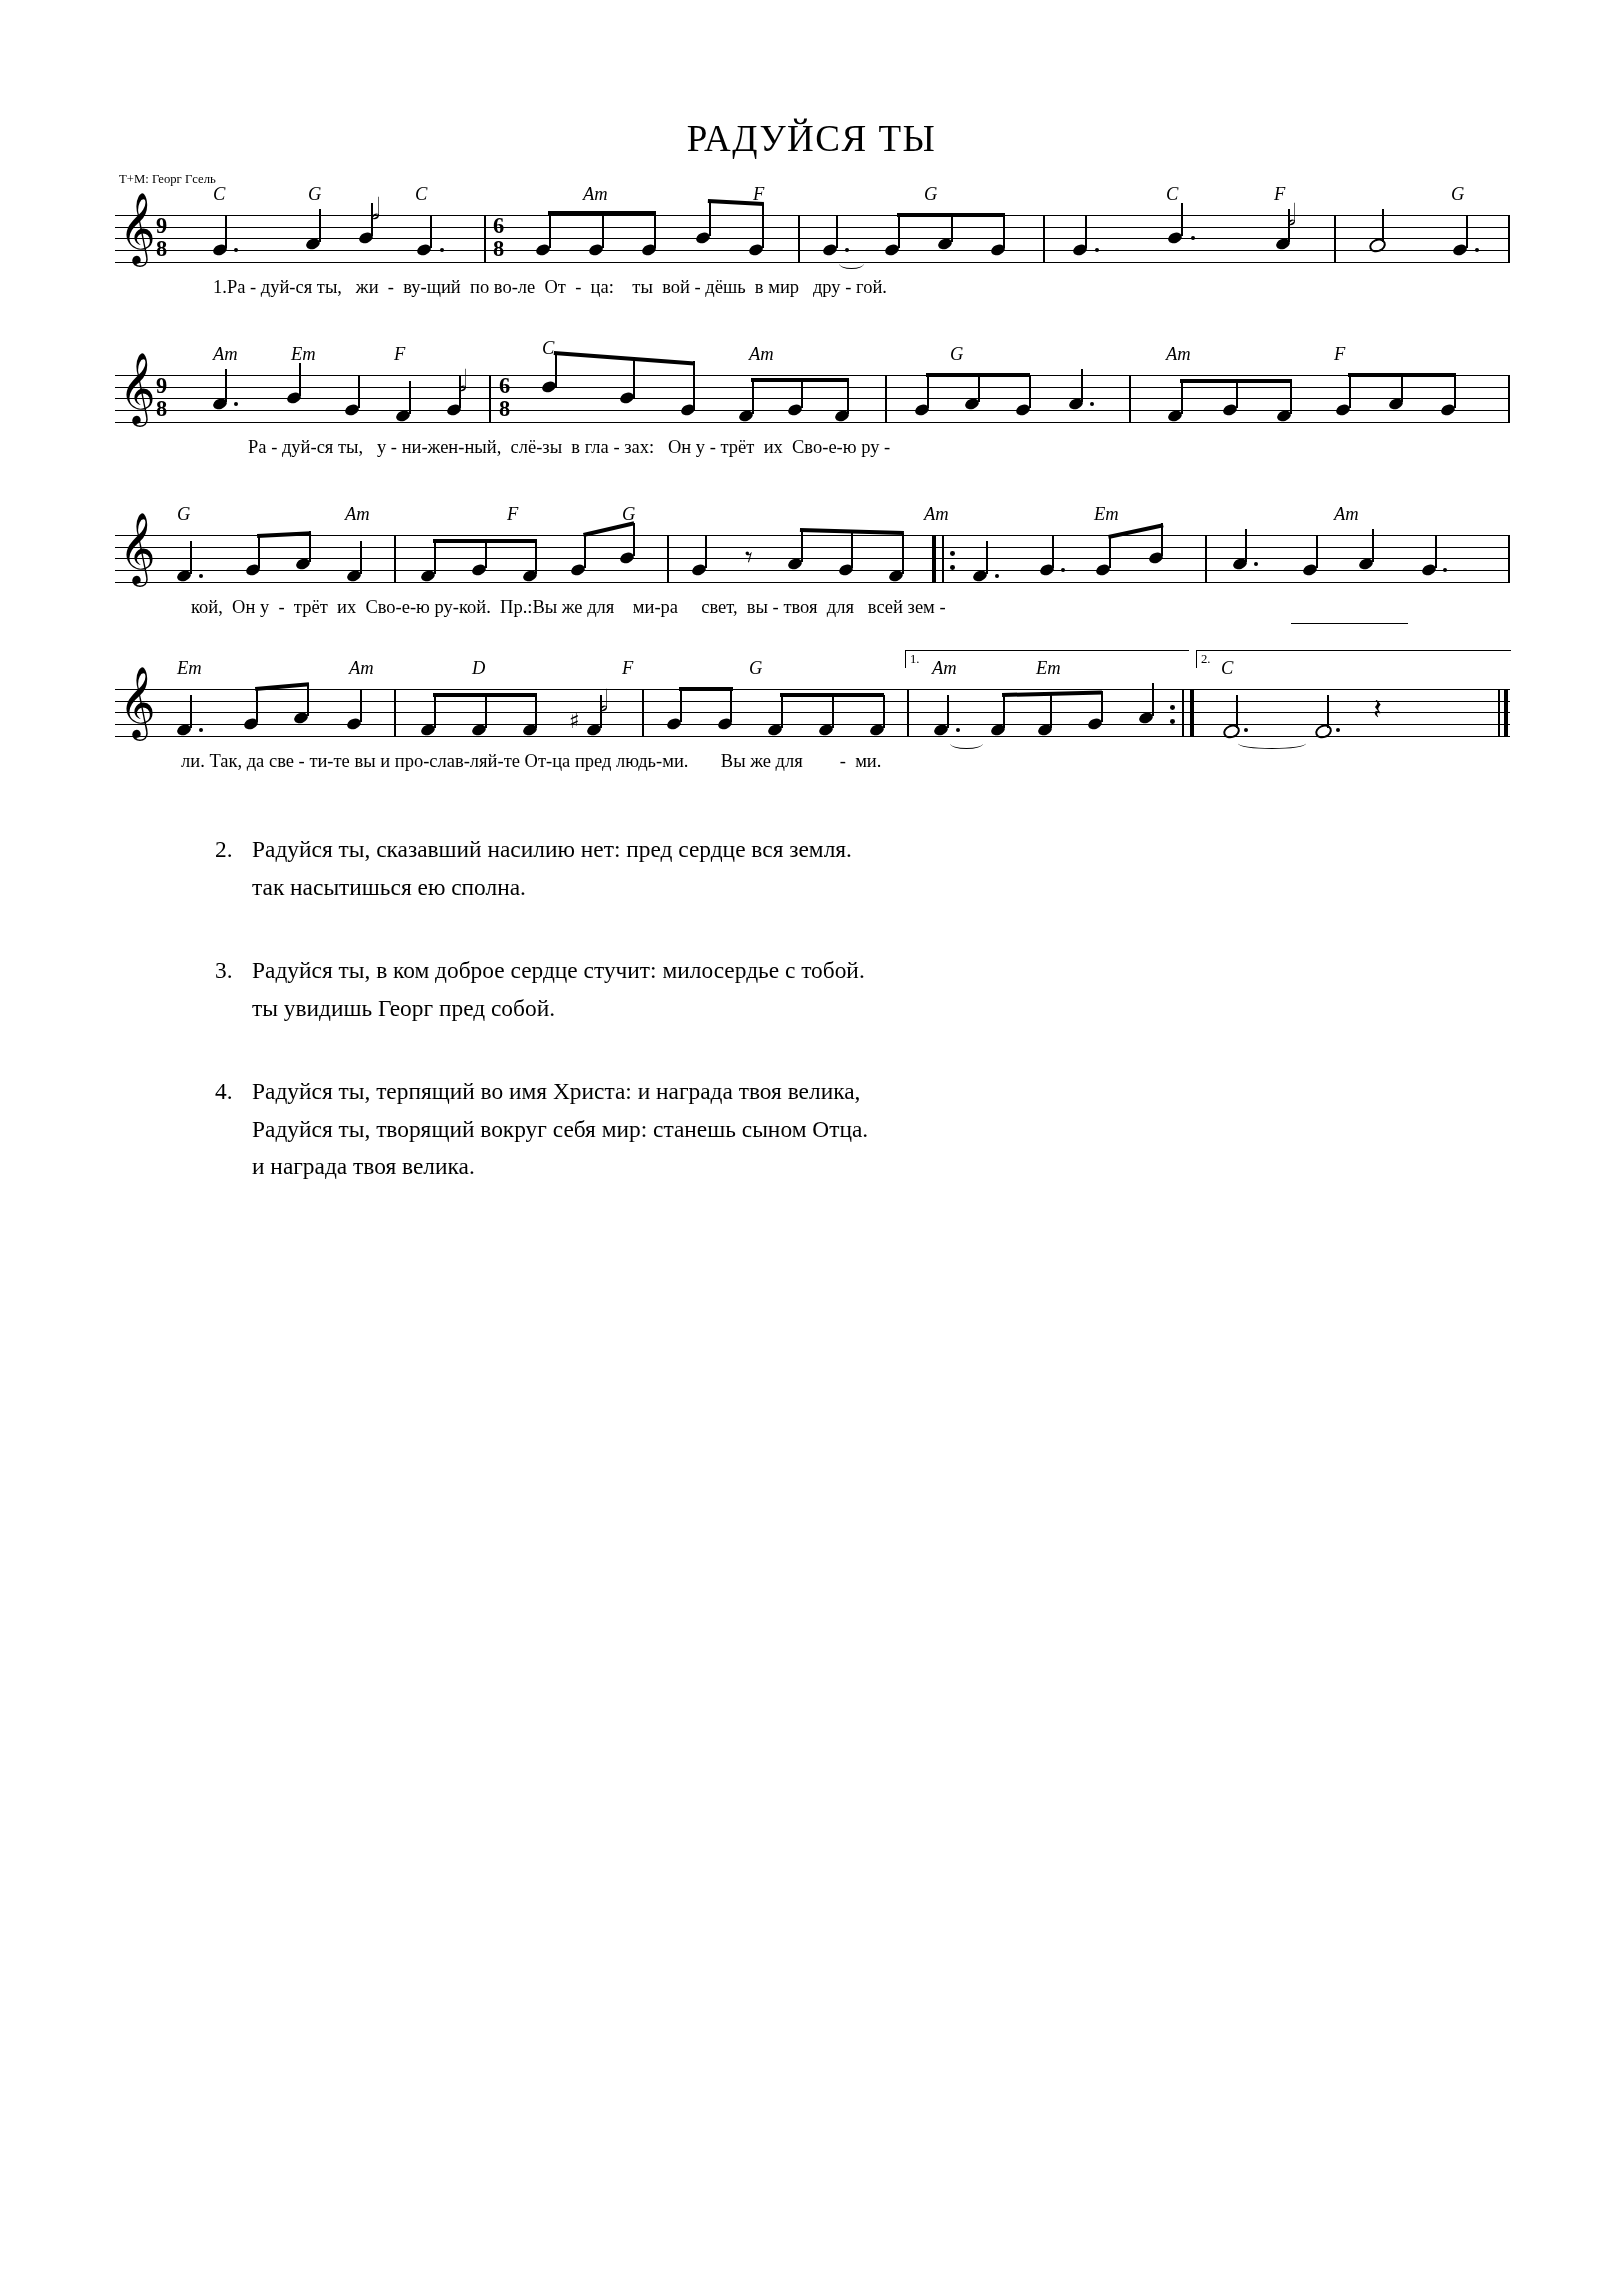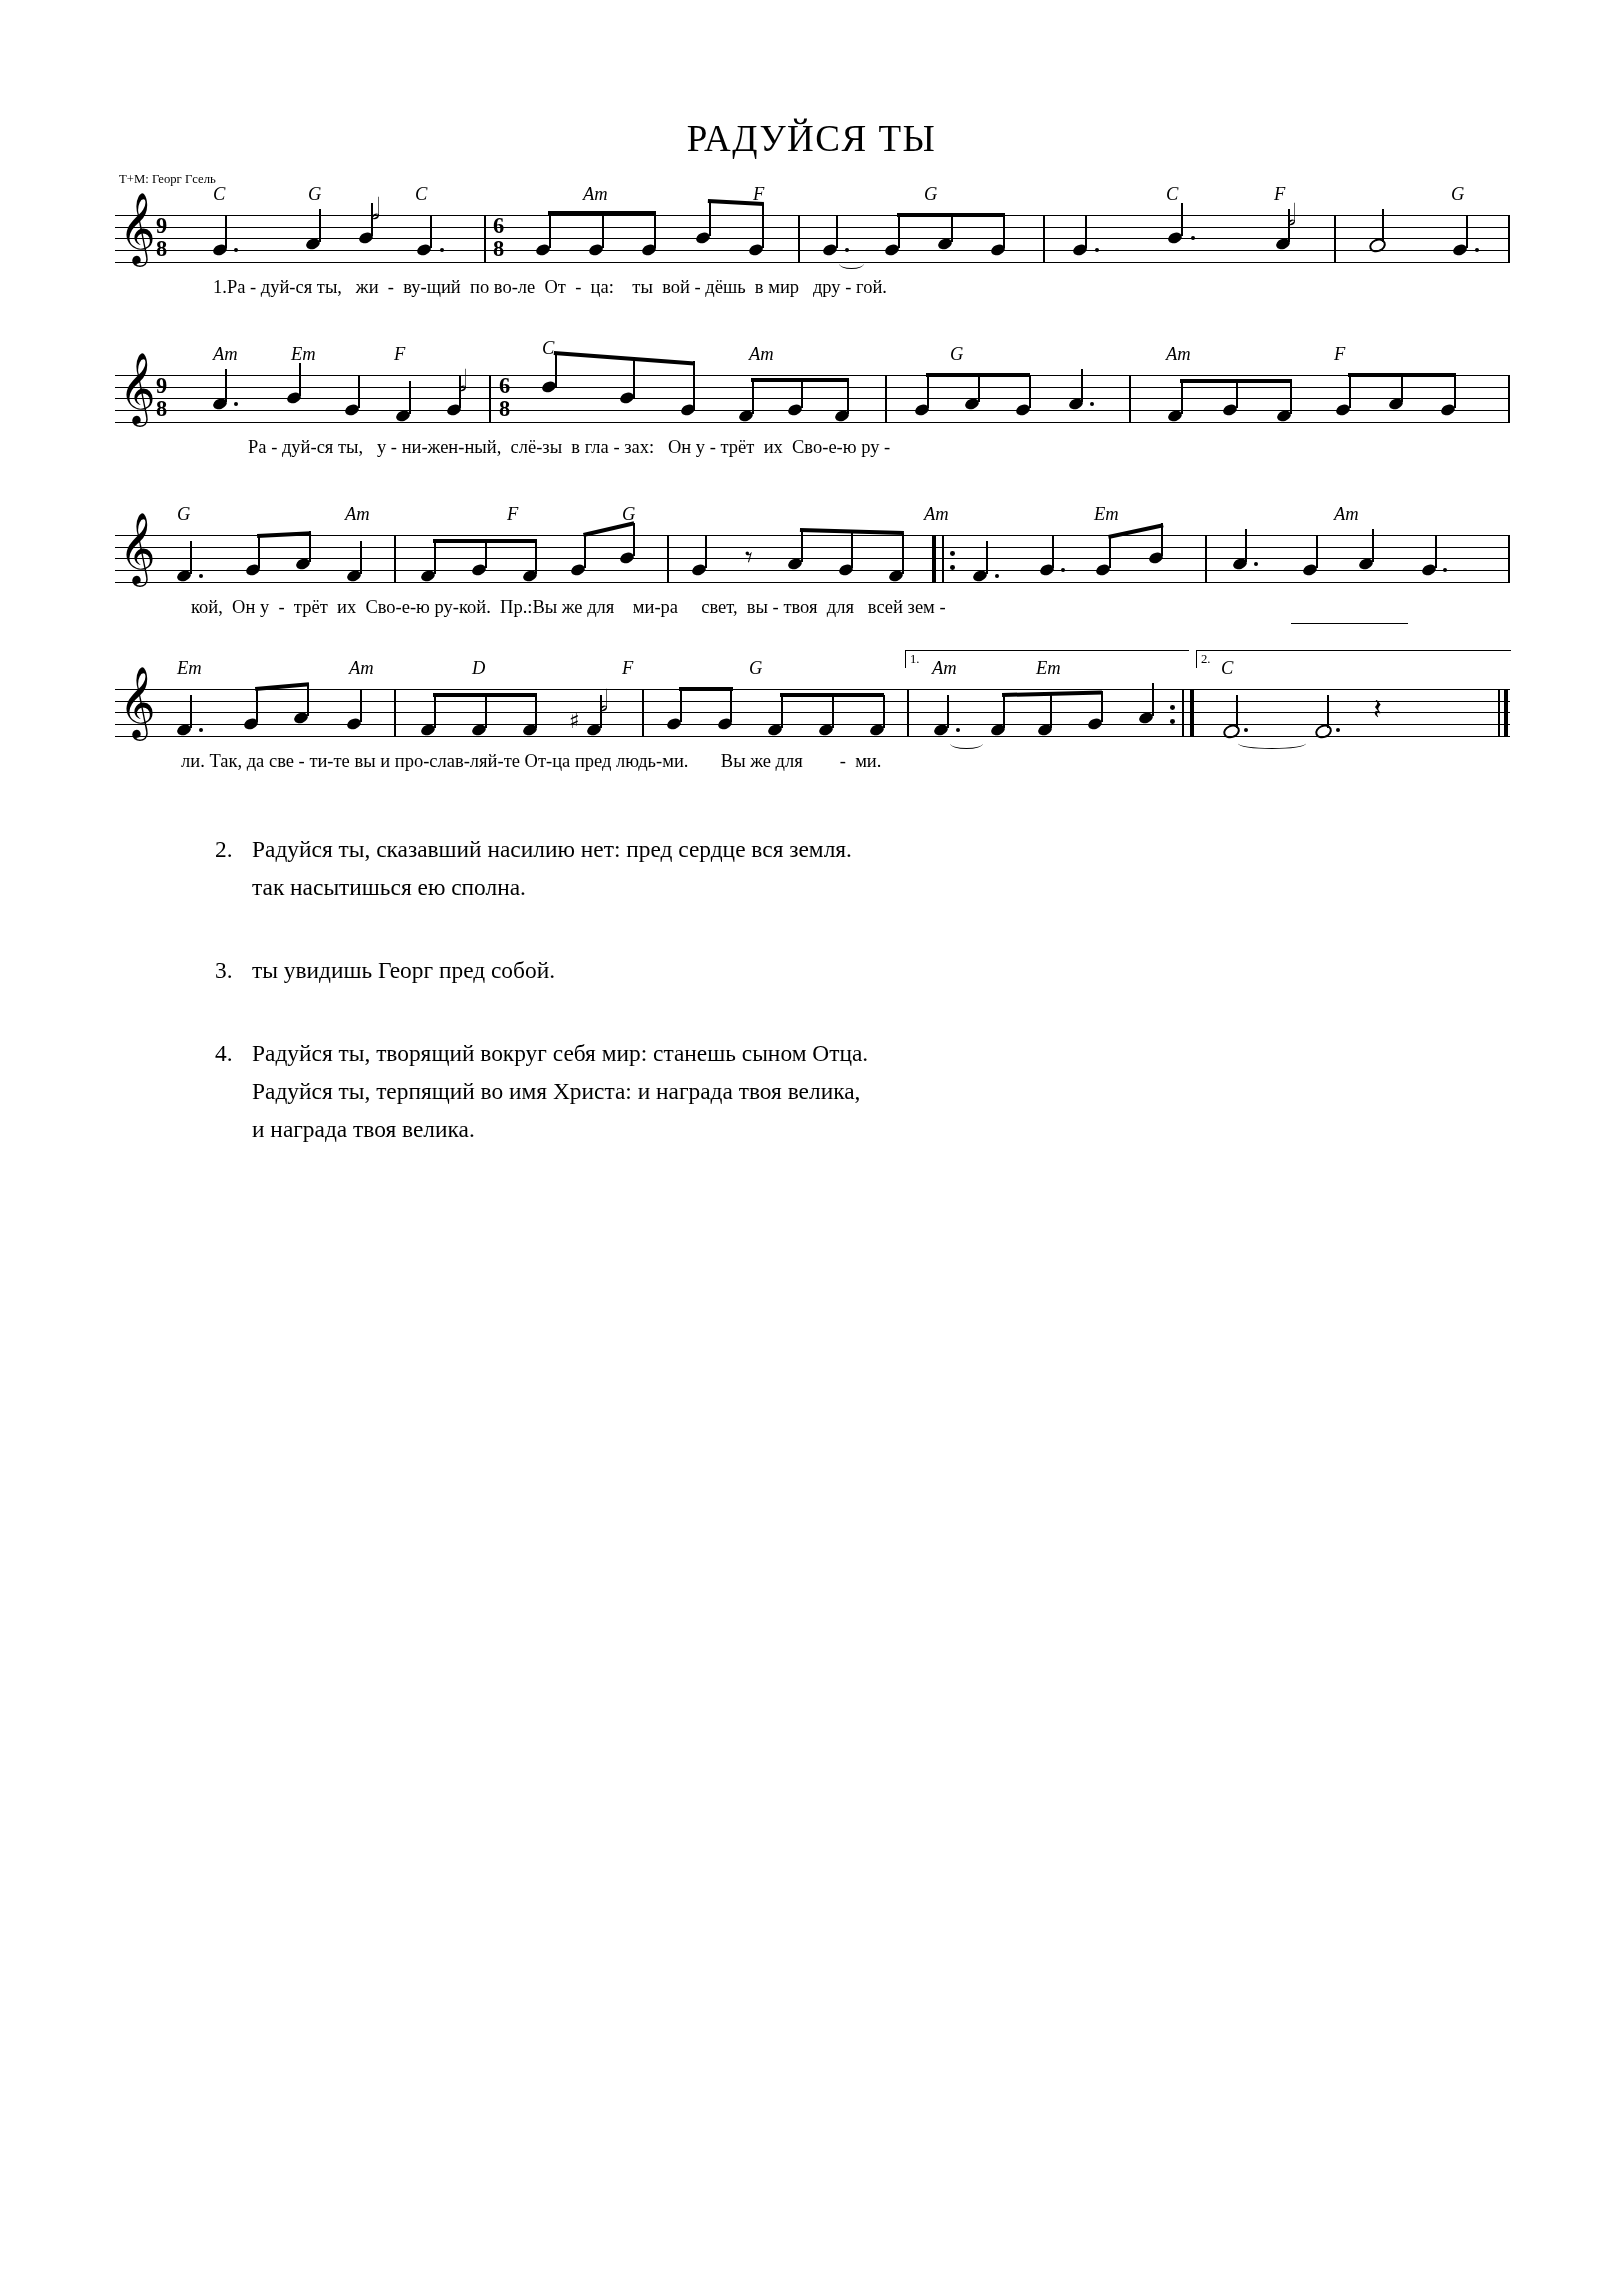--- a/index.html
+++ b/index.html
@@ -638,26 +638,27 @@
   <div class="verses">
 
     <div class="verse">
       <span class="num">2.</span>
       <span class="ln">Радуйся ты, сказавший насилию нет: пред сердце вся земля.</span>
       <span class="ln">так насытишься ею сполна.</span>
     </div>
 
     <div class="verse">
       <span class="num">3.</span>
+      <span class="ln">Радуйся ты, в ком доброе сердце стучит: милосердье с тобой.</span>
       <span class="ln">ты увидишь Георг пред собой.</span>
     </div>
 
     <div class="verse">
       <span class="num">4.</span>
+      <span class="ln">Радуйся ты, терпящий во имя Христа: и награда твоя велика,</span>
       <span class="ln">Радуйся ты, творящий вокруг себя мир: станешь сыном Отца.</span>
-      <span class="ln">Радуйся ты, терпящий во имя Христа: и награда твоя велика,</span>
       <span class="ln">и награда твоя велика.</span>
     </div>
 
   </div>
 
 </div>
 
 
 </body></html>

